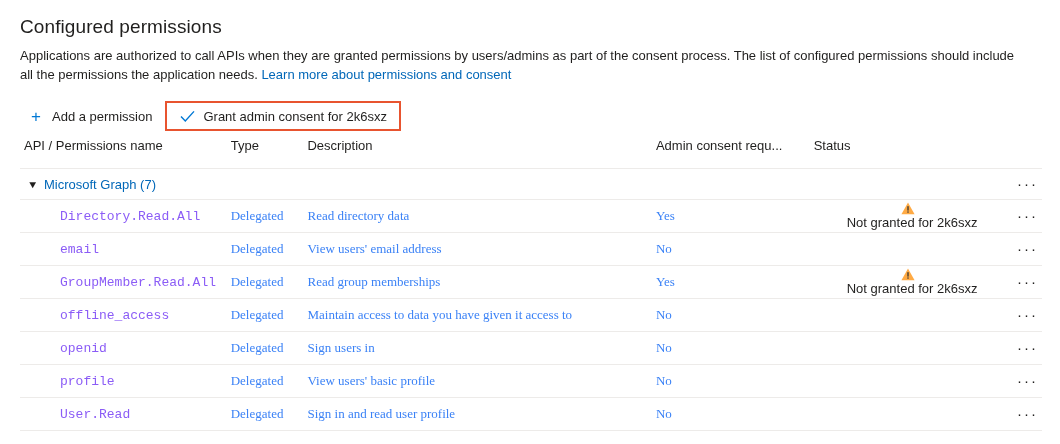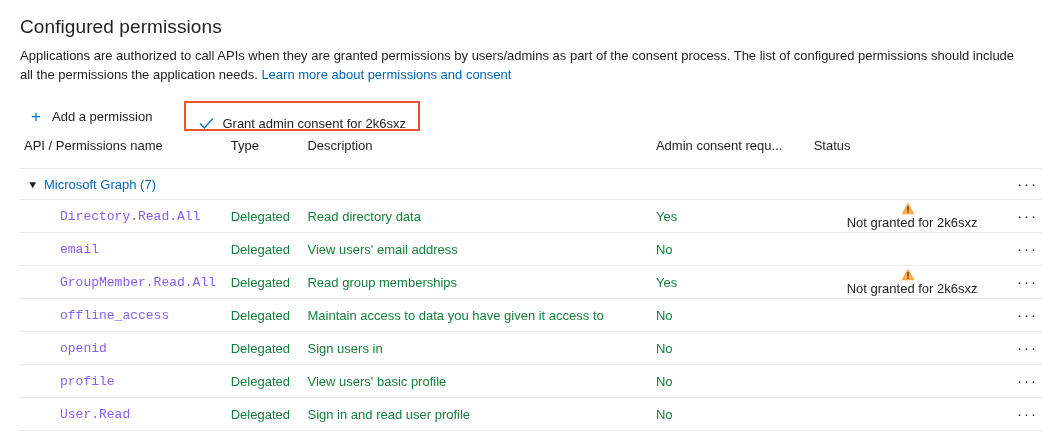--- a/index.html
+++ b/index.html
@@ -76,22 +76,23 @@
     line-height: 1;
   }
   .cmd-plus {
     font-size: 17px;
     font-weight: 300;
     color: #0078d4;
   }
   .highlight-box {
     border: 2px solid #e8542f;
     padding: 4px 4px;
-    margin-left: 24px;
-    display: flex;
+    margin-left: 5px;
+    display: flex;
+    align-items: center;
     height: 30px;
     box-sizing: border-box;
   }
   .check-icon svg {
     display: block;
   }
   .table {
     position: absolute;
     left: 20px;
     top: 138px;
@@ -162,21 +163,21 @@
   }
   .ellipsis {
     color: #201f1e;
     letter-spacing: 2px;
     font-size: 15px;
     cursor: pointer;
     display: inline-block;
     padding: 0 4px;
     line-height: 10px;
   }
-  .cell-text { color: #15803d; }
+  .cell-text { color: #3b82f6; font-family: Liberation Serif, serif; }
 </style>
 </head>
 <body>
 
 <div class="page">
 
   <div class="section-title">Configured permissions</div>
 
   <div class="description">
     <span>Applications are authorized to call APIs when they are granted permissions by users/admins as part of the consent process. The list of configured permissions should include all the permissions the application needs.</span>

